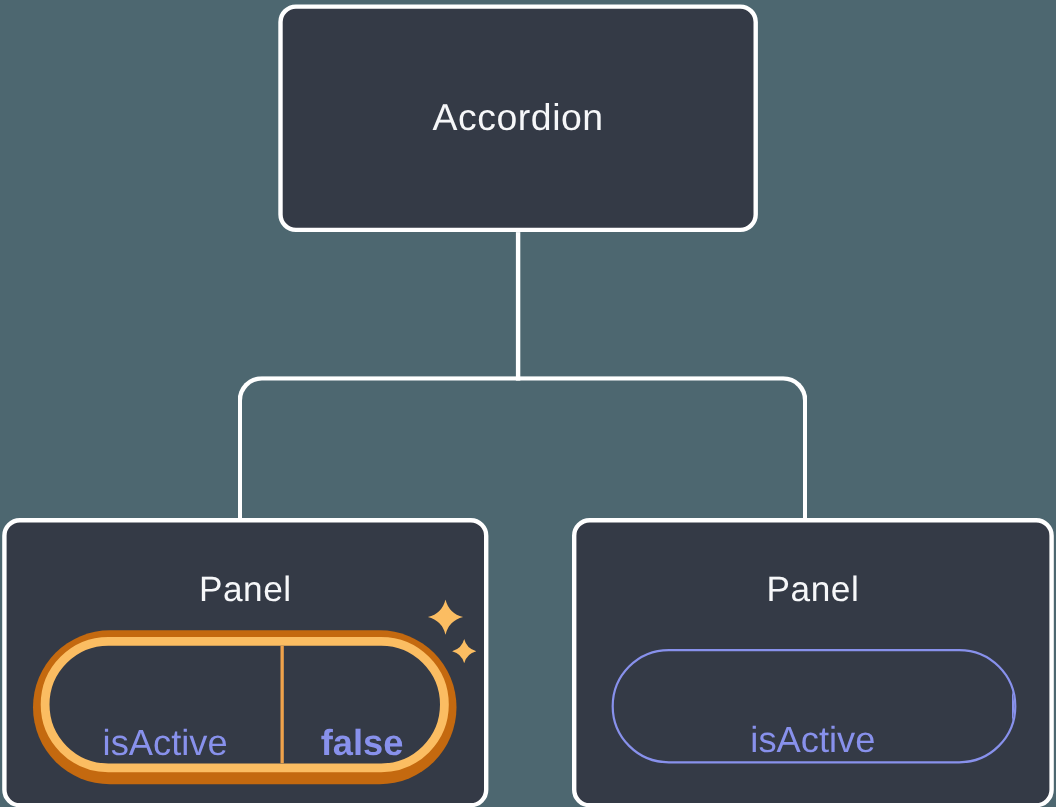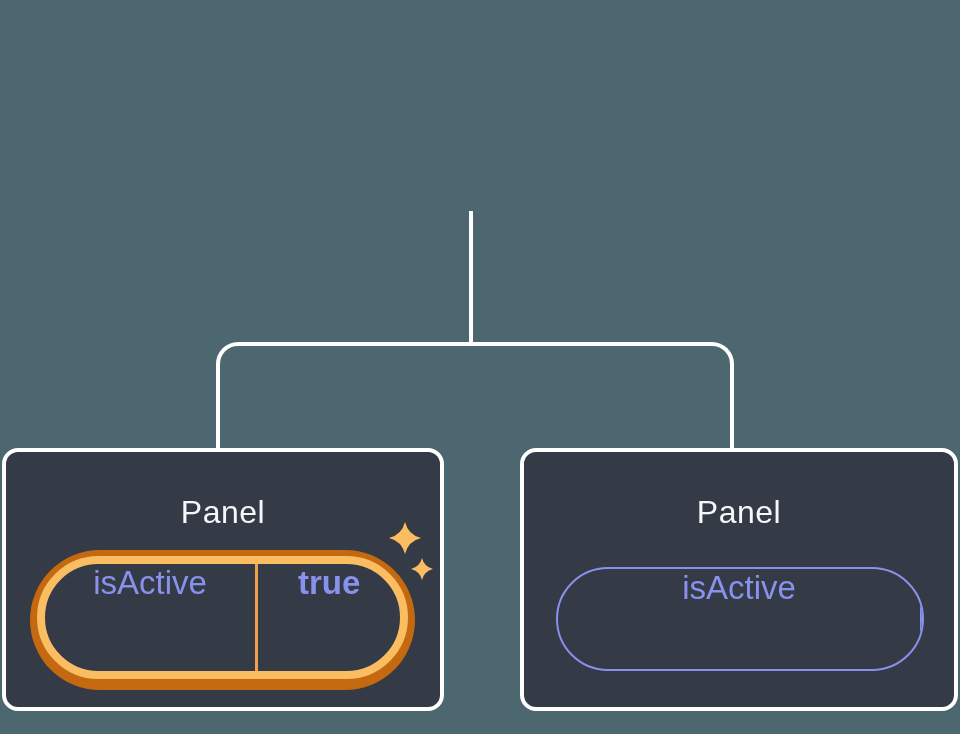--- a/index.html
+++ b/index.html
@@ -52,36 +52,36 @@
   .branch {
     position: absolute;
     left: 216px; top: 342px; width: 518px; height: 129px;
     border-top: 4px solid var(--connector);
     border-left: 4px solid var(--connector);
     border-right: 4px solid var(--connector);
     border-radius: 22px 22px 0 0;
   }
 
   
-  .panel { position: absolute; top: 448px; height: 263px; }
+  .panel { position: absolute; top: 471px; height: 263px; }
   .panel-left  { left: 2px;   width: 442px; }
   .panel-right { left: 520px; width: 438px; }
   .panel-title {
     position: absolute; top: 42px; left: 0; right: 0;
     text-align: center;
     color: var(--text);
     font-size: 32px;
     font-weight: 500;
     letter-spacing: 0.5px;
   }
 
   
   .pill-text { color: var(--purple); font-size: 33px; }
   .pill-cell {
-    display: flex; align-items: flex-start; justify-content: center;
+    display: flex; align-items: flex-end; justify-content: center;
     min-width: 0;
   }
   .bold { font-weight: 700; }
 
   
   .pill-active-outer {
     position: absolute;
     left: 24px; top: 98px; width: 385px; height: 140px;
     background: var(--orange);
     border-radius: 999px;
@@ -123,35 +123,38 @@
     position: absolute;
     left: 382px; top: 70px; width: 50px; height: 62px;
     color: var(--gold);
   }
 </style>
 </head>
 <body>
 
 <div class="canvas">
 
+  <div class="node accordion-node">
+    <span class="node-title">Accordion</span>
+  </div>
 
   <div class="stem"></div>
   <div class="branch"></div>
 
   <div class="node panel panel-left">
     <div class="panel-title">Panel</div>
 
     <div class="pill-active-outer">
       <div class="pill-active-inner">
         <div class="pill-cell cell-key">
           <span class="pill-text">isActive</span>
         </div>
         <div class="divider-gold"></div>
         <div class="pill-cell cell-value">
-          <span class="pill-text bold">true</span>
+          <span class="pill-text bold">false</span>
         </div>
       </div>
     </div>
 
     <svg class="sparkles" viewBox="0 0 50 62">
       <path fill="currentColor" d="M17,0 Q20.2,12.8 33,16 Q20.2,19.2 17,32 Q13.8,19.2 1,16 Q13.8,12.8 17,0 Z"></path>
       <path fill="currentColor" d="M34,36 Q36.2,44.8 45,47 Q36.2,49.2 34,58 Q31.8,49.2 23,47 Q31.8,44.8 34,36 Z"></path>
     </svg>
   </div>
 

